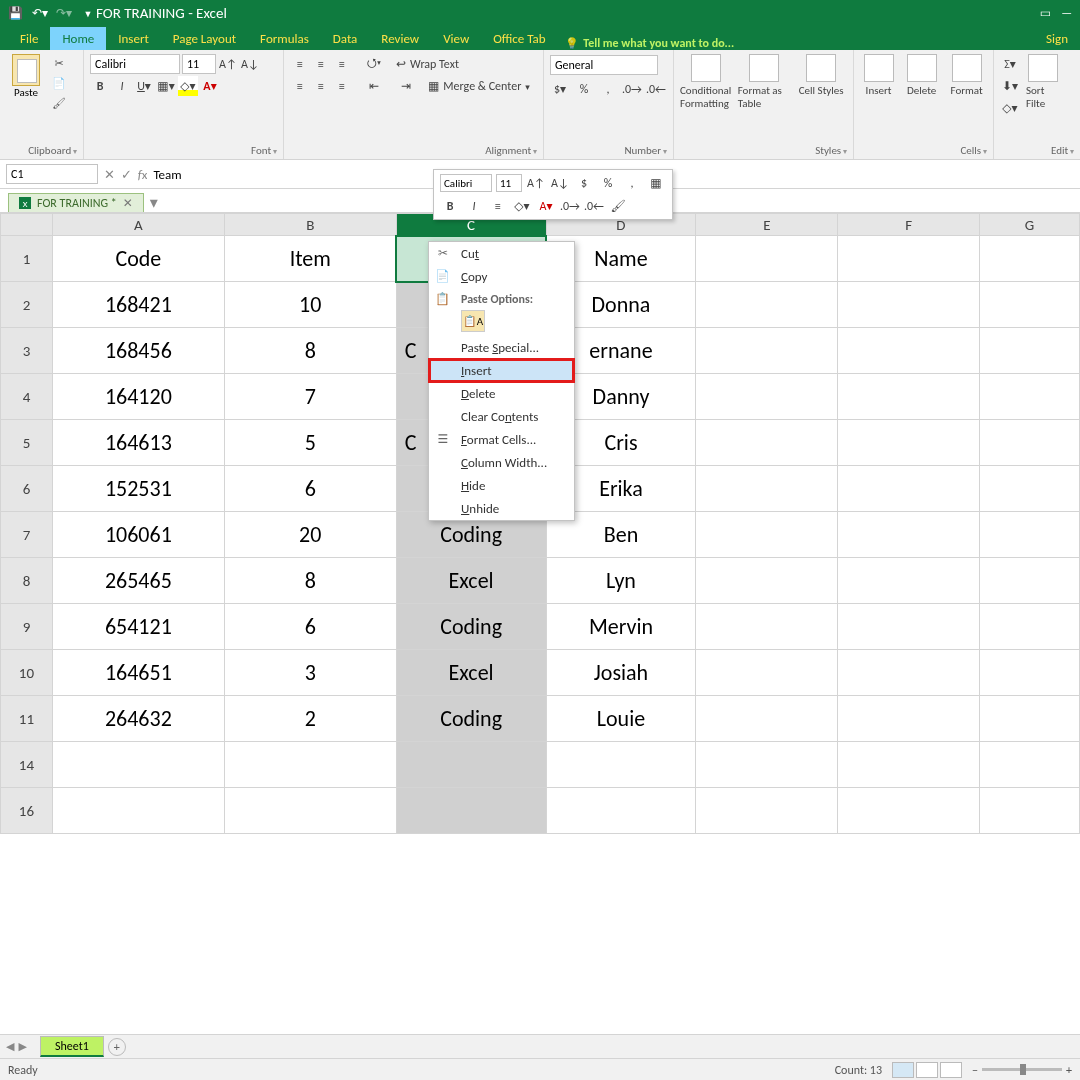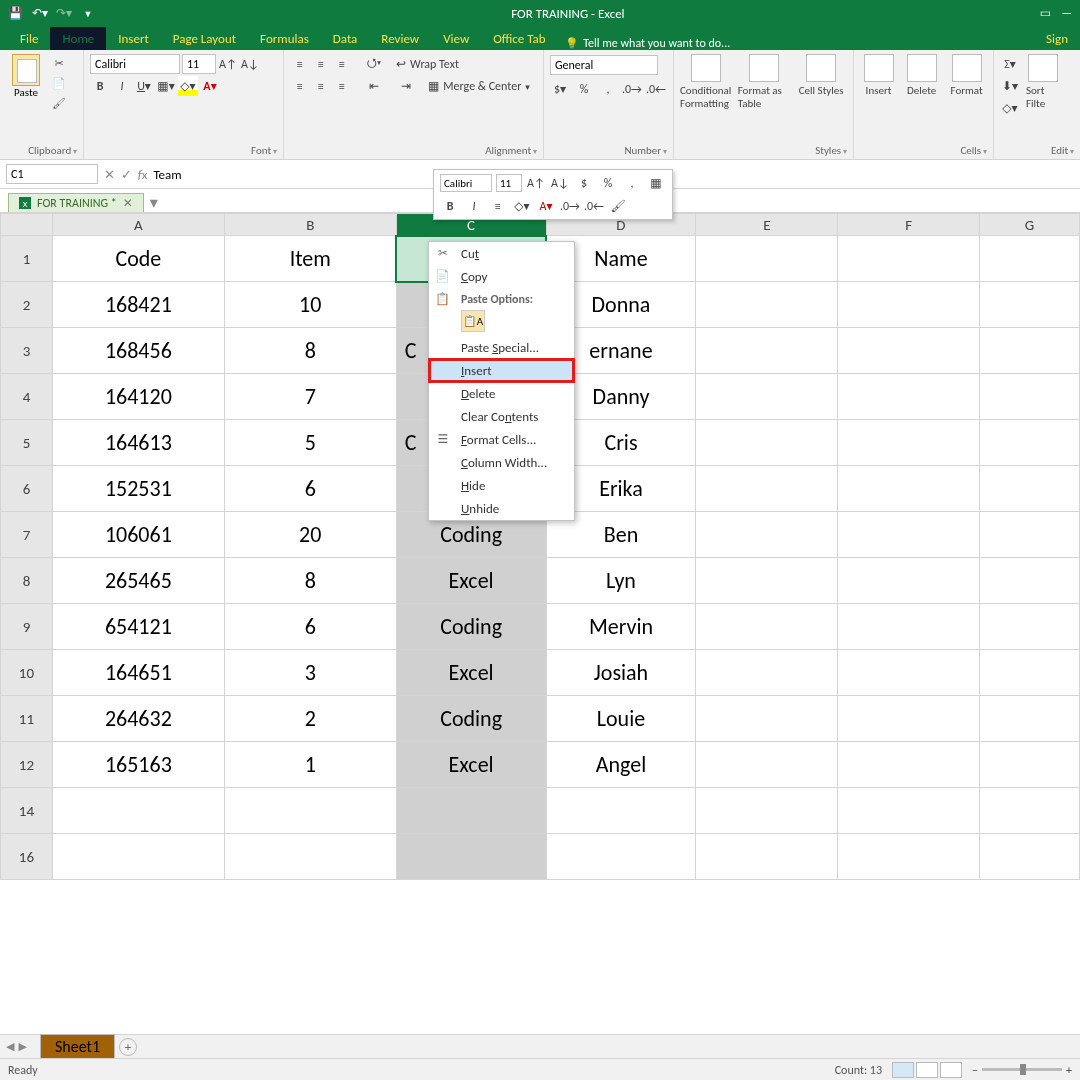--- a/index.html
+++ b/index.html
@@ -2,28 +2,28 @@
 <html><head>
 <meta charset="utf-8">
 <style>
 * { margin: 0; padding: 0; box-sizing: border-box; font-family: "Segoe UI", Calibri, sans-serif; }
 body { background: #fff; width: 1080px; height: 1080px; overflow: hidden; position: relative; }
 
 
 .titlebar { background: #0f7b3f; height: 26px; display: flex; align-items: center; color: #fff; font-size: 12px; }
 .titlebar .qat { display: flex; align-items: center; gap: 8px; padding-left: 8px; }
 .titlebar .qat span { width: 16px; height: 16px; display: inline-flex; align-items: center; justify-content: center; }
-.titlebar .title { flex: 1; text-align: center; font-size: 13px; }
+.titlebar .title { flex: 1; text-align: left; font-size: 15px; }
 .titlebar .right { display: flex; align-items: center; gap: 10px; padding-right: 8px; }
 
 
 .menus { background: #0f7b3f; height: 24px; display: flex; align-items: flex-end; padding-left: 8px; }
 .menus .tab { padding: 4px 12px; color: #fde047; font-size: 13px; cursor: pointer; }
-.menus .tab.active { background: #0f172a; color: #0f7b3f; }
-.menus .tell { color: #ffffff; font-size: 12px; margin-left: 8px; display: flex; align-items: center; }
+.menus .tab.active { background: #7dd3fc; color: #0f7b3f; }
+.menus .tell { color: #bef264; font-size: 12px; margin-left: 8px; display: flex; align-items: center; font-weight: bold; }
 .menus .tell::before { content: "💡"; font-size: 11px; margin-right: 4px; opacity: .8; }
 
 
 .ribbon { background: #f1f1f1; border-bottom: 1px solid #d4d4d4; height: 110px; display: flex; }
 .group { border-right: 1px solid #d9d9d9; padding: 4px 6px 2px; display: flex; flex-direction: column; justify-content: space-between; }
 .group-label { text-align: right; font-size: 11px; color: #666; padding-top: 2px; }
 .group-label::after { content: " ▾"; font-size: 8px; color: #999; }
 .clipboard-content { display: flex; gap: 4px; }
 .paste-btn { display: flex; flex-direction: column; align-items: center; width: 40px; }
 .paste-icon { width: 28px; height: 32px; background: #f7e6b0; border: 1px solid #c9a63e; position: relative; }
@@ -79,21 +79,21 @@
 .context-menu .item.highlight { background: #cce4f7; outline: 3px solid #e31b1b; outline-offset: -2px; }
 .context-menu .label-hdr { padding: 4px 8px 2px 32px; font-weight: bold; color: #666; font-size: 12px; }
 .context-menu .micon { position: absolute; left: 6px; width: 16px; text-align: center; font-size: 12px; color: #666; }
 .context-menu .paste-opt { padding: 2px 8px 4px 32px; }
 .context-menu .paste-btn2 { width: 24px; height: 22px; border: 1px solid #ccc; display: inline-flex; align-items: center; justify-content: center; font-size: 11px; background: #f7e6b0; }
 .u { text-decoration: underline; }
 
 
 .sheet-tabs { position: absolute; bottom: 22px; left: 0; right: 0; height: 24px; background: #f1f1f1; border-top: 1px solid #d4d4d4; display: flex; align-items: center; padding-left: 40px; gap: 4px; }
 .sheet-nav { position: absolute; left: 6px; display: flex; gap: 4px; color: #888; font-size: 11px; }
-.sheet-tab { background: #a16207; border: 1px solid #bbb; border-bottom: 2px solid #0f7b3f; padding: 2px 14px; font-size: 16px; }
+.sheet-tab { background: #bef264; border: 1px solid #bbb; border-bottom: 2px solid #0f7b3f; padding: 2px 14px; font-size: 12px; }
 .sheet-add { width: 18px; height: 18px; border: 1px solid #bbb; border-radius: 50%; display: flex; align-items: center; justify-content: center; font-size: 12px; color: #666; }
 
 
 .status-bar { position: absolute; bottom: 0; left: 0; right: 0; height: 22px; background: #f1f1f1; border-top: 1px solid #d4d4d4; display: flex; align-items: center; font-size: 12px; color: #555; padding: 0 8px; justify-content: space-between; }
 .status-right { display: flex; align-items: center; gap: 10px; }
 .view-btns { display: flex; gap: 2px; }
 .view-btn { width: 22px; height: 16px; border: 1px solid #bbb; background: #fff; }
 .view-btn.active { background: #d5e8f5; }
 .zoom { display: flex; align-items: center; gap: 4px; }
 .zoom-track { width: 80px; height: 3px; background: #bbb; position: relative; }
@@ -415,30 +415,20 @@
           <th class="rowhead">11</th>
     <td>264632</td>
     <td>2</td>
     <td class="sel">Coding</td>
     <td>Louie</td>
           <td></td>
           <td></td>
           <td></td>
         </tr>
   <tr>
-          <th class="rowhead">12</th>
-    <td>165163</td>
-    <td>1</td>
-    <td class="sel">Excel</td>
-    <td>Angel</td>
-          <td></td>
-          <td></td>
-          <td></td>
-        </tr>
-  <tr>
           <th class="rowhead">14</th>
           <td></td>
           <td></td>
           <td class="sel"></td>
           <td></td>
           <td></td>
           <td></td>
           <td></td>
         </tr>
   <tr>

